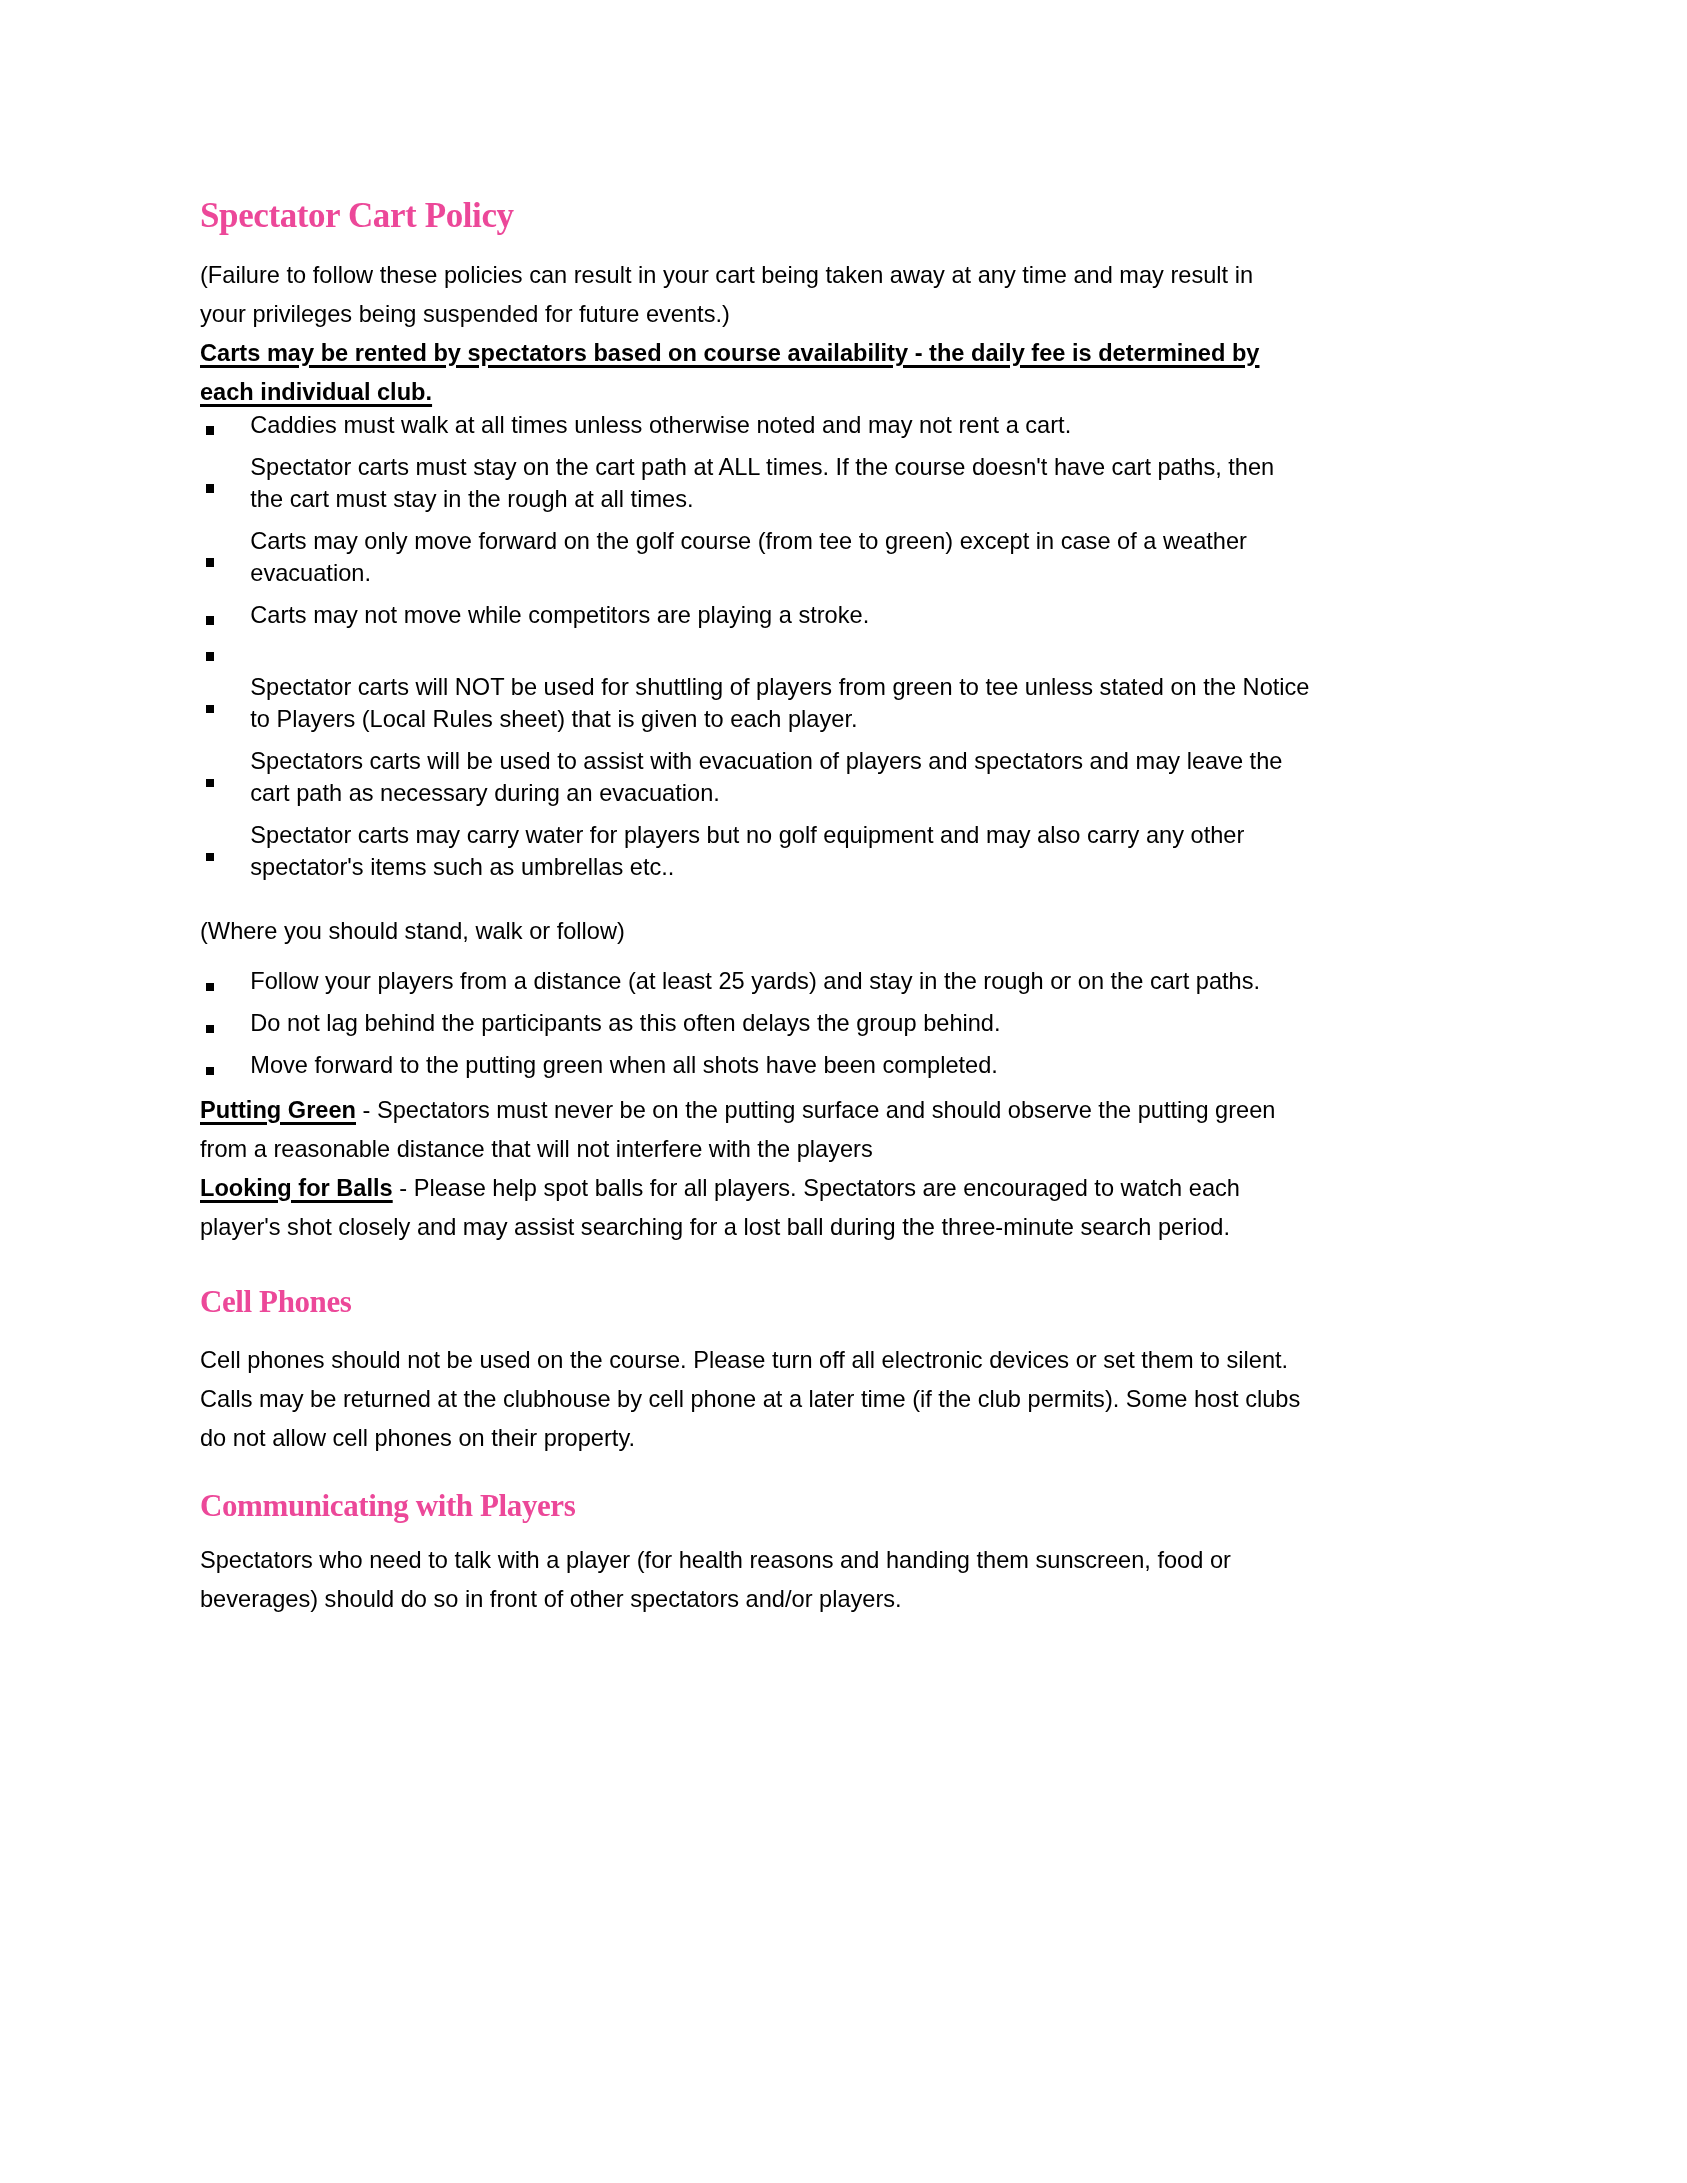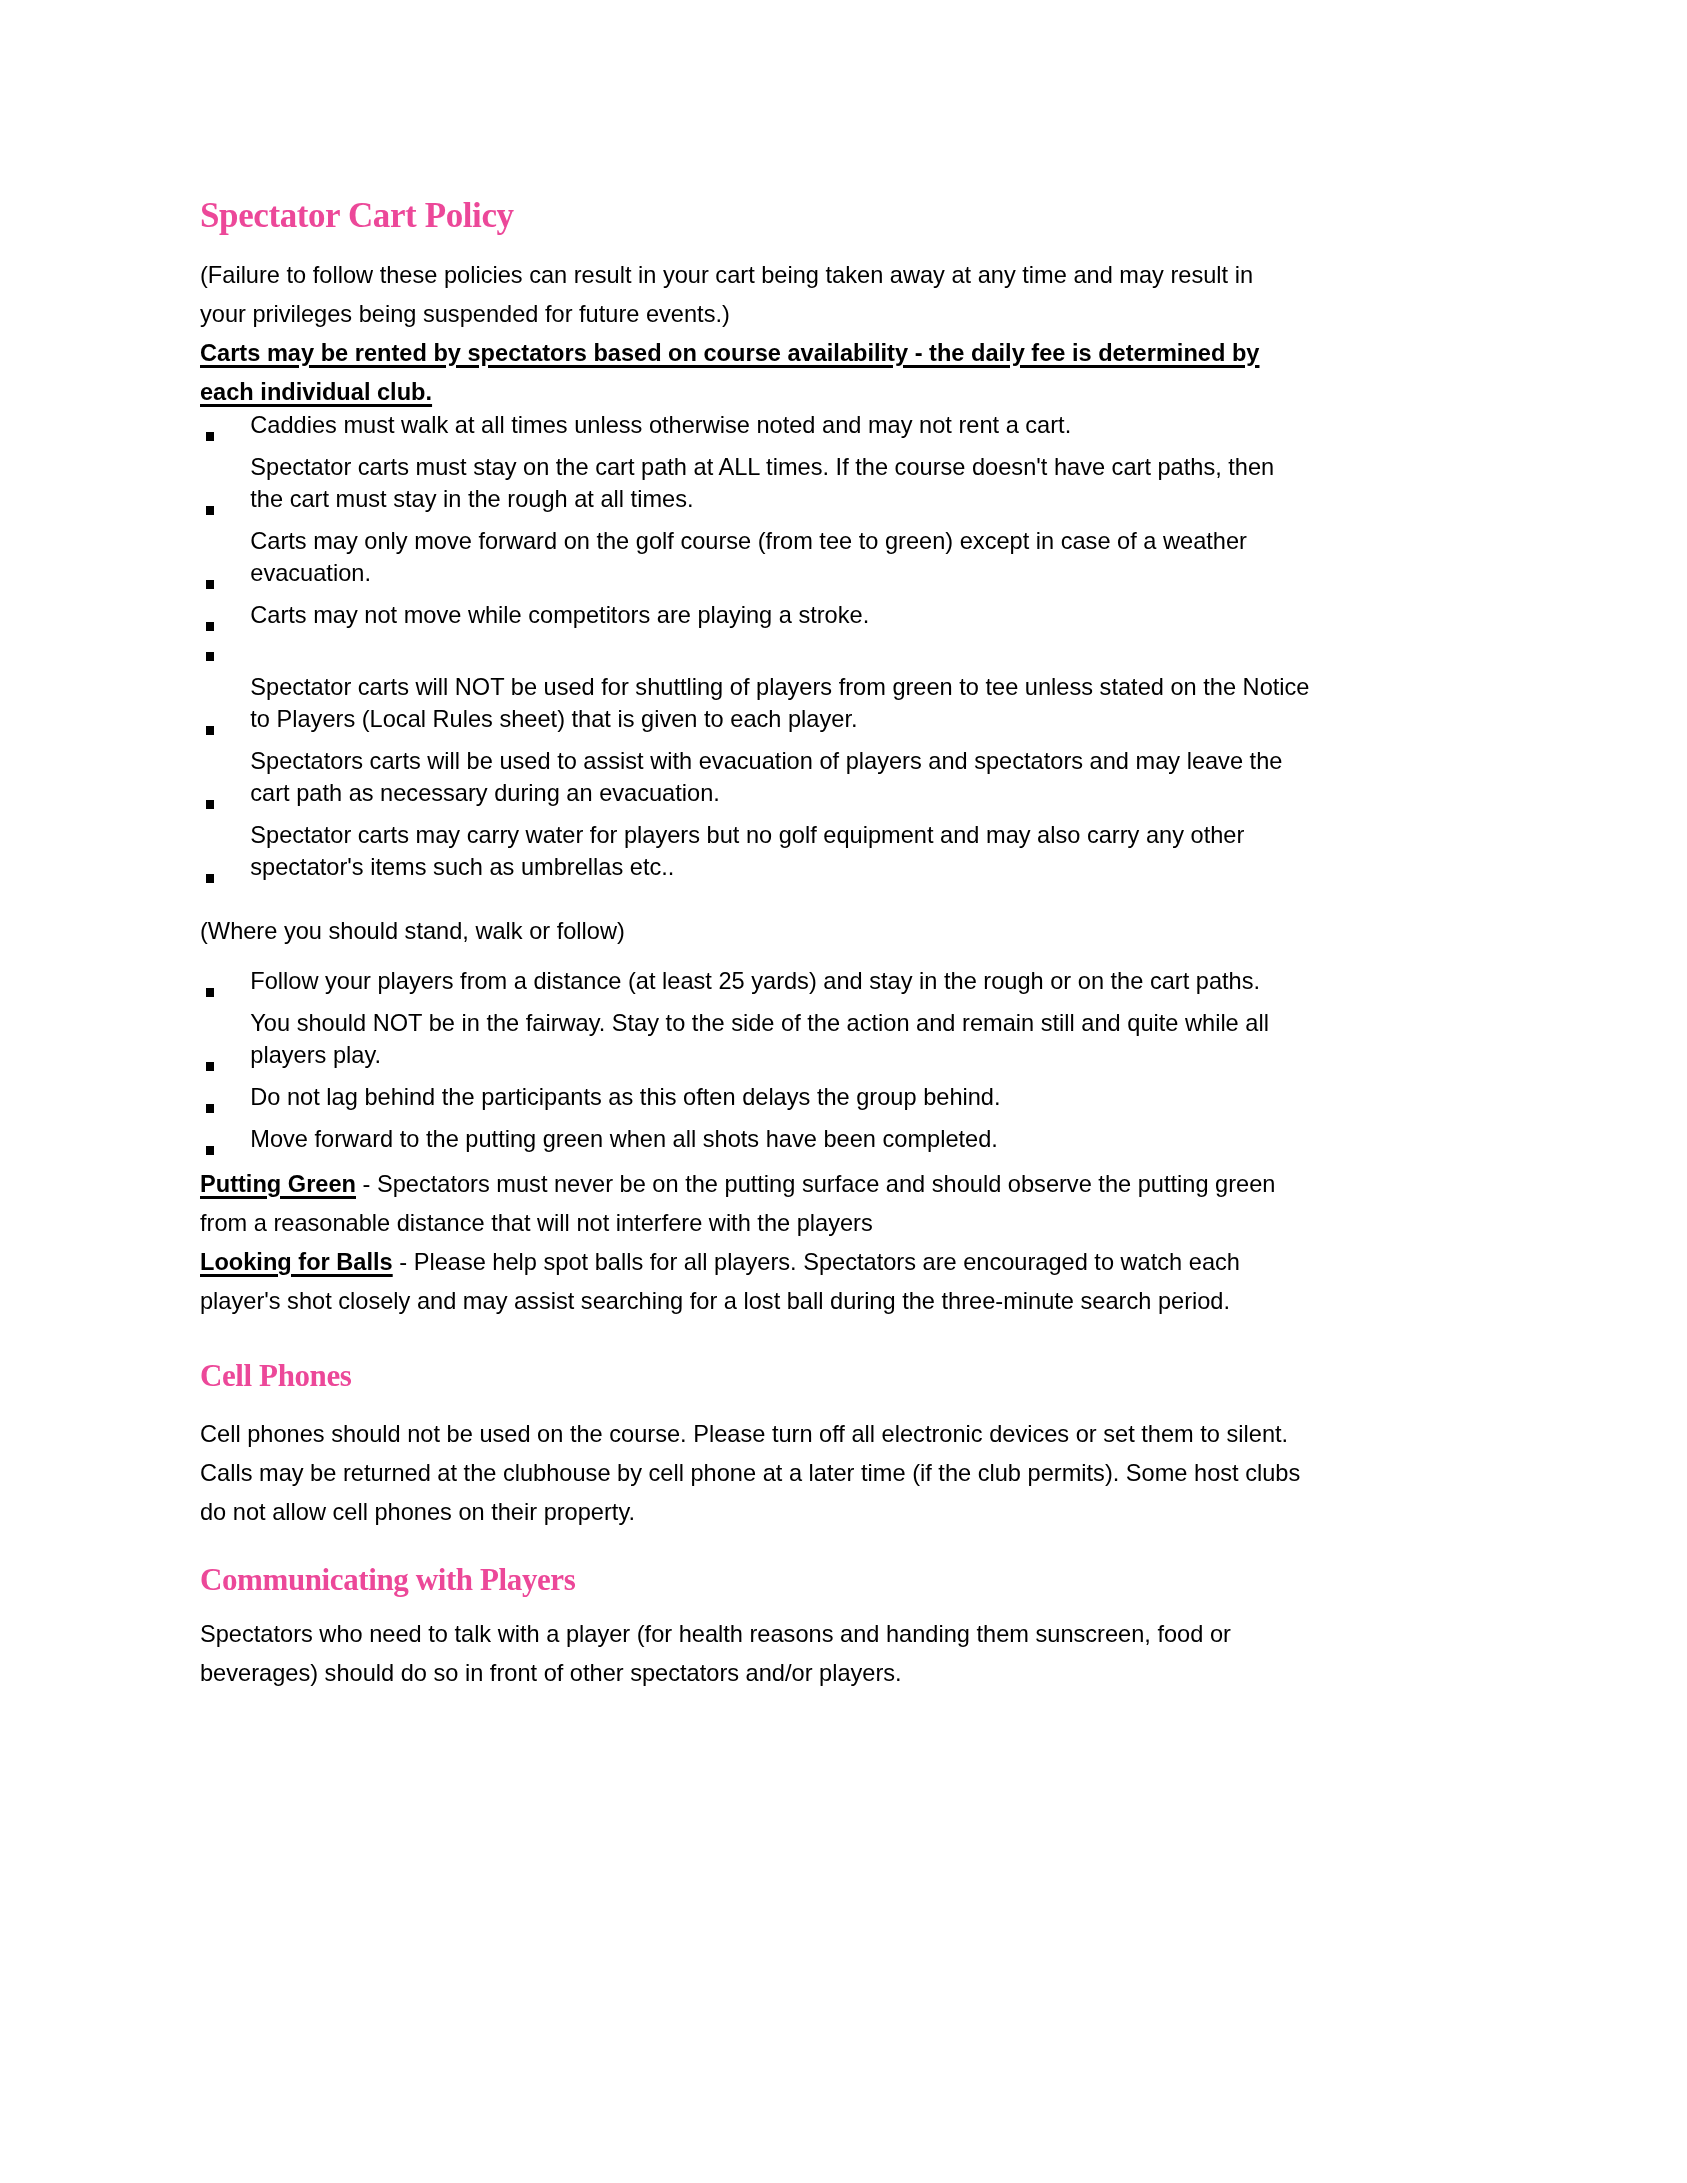--- a/index.html
+++ b/index.html
@@ -42,21 +42,21 @@
 
   ul.rules {
     list-style: none;
     margin: 0;
     padding: 0;
   }
   ul.rules.first { margin-top: -3.4px; }
   ul.rules.second { margin-top: 14px; }
   li.rule {
     display: flex;
-    align-items: flex-end;
+    align-items: center;
     margin: 0 0 10px 0;
     line-height: 32px;
   }
   .sq {
     flex: none;
     width: 8.4px;
     height: 8.4px;
     background: #000;
     margin: 11.8px 0 0 5.9px;
   }
@@ -138,25 +138,20 @@
 
   <p class="subtitle">(Where you should stand, walk or follow)</p>
 
   <ul class="rules second">
     <li class="rule">
       <span class="sq"></span>
       <span class="rule-text">Follow your players from a distance (at least 25 yards) and stay in the rough or on the cart paths.</span>
     </li>
     <li class="rule">
       <span class="sq"></span>
-      <span class="rule-text">You should NOT be in the fairway. Stay to the side of the action and remain still and quite while all
-players play.</span>
-    </li>
-    <li class="rule">
-      <span class="sq"></span>
       <span class="rule-text">Do not lag behind the participants as this often delays the group behind.</span>
     </li>
     <li class="rule">
       <span class="sq"></span>
       <span class="rule-text">Move forward to the putting green when all shots have been completed.</span>
     </li>
   </ul>
 
   <p class="lead-para"><span class="lead">Putting Green</span><span> - Spectators must never be on the putting surface and should observe the putting green
 from a reasonable distance that will not interfere with the players</span></p>

